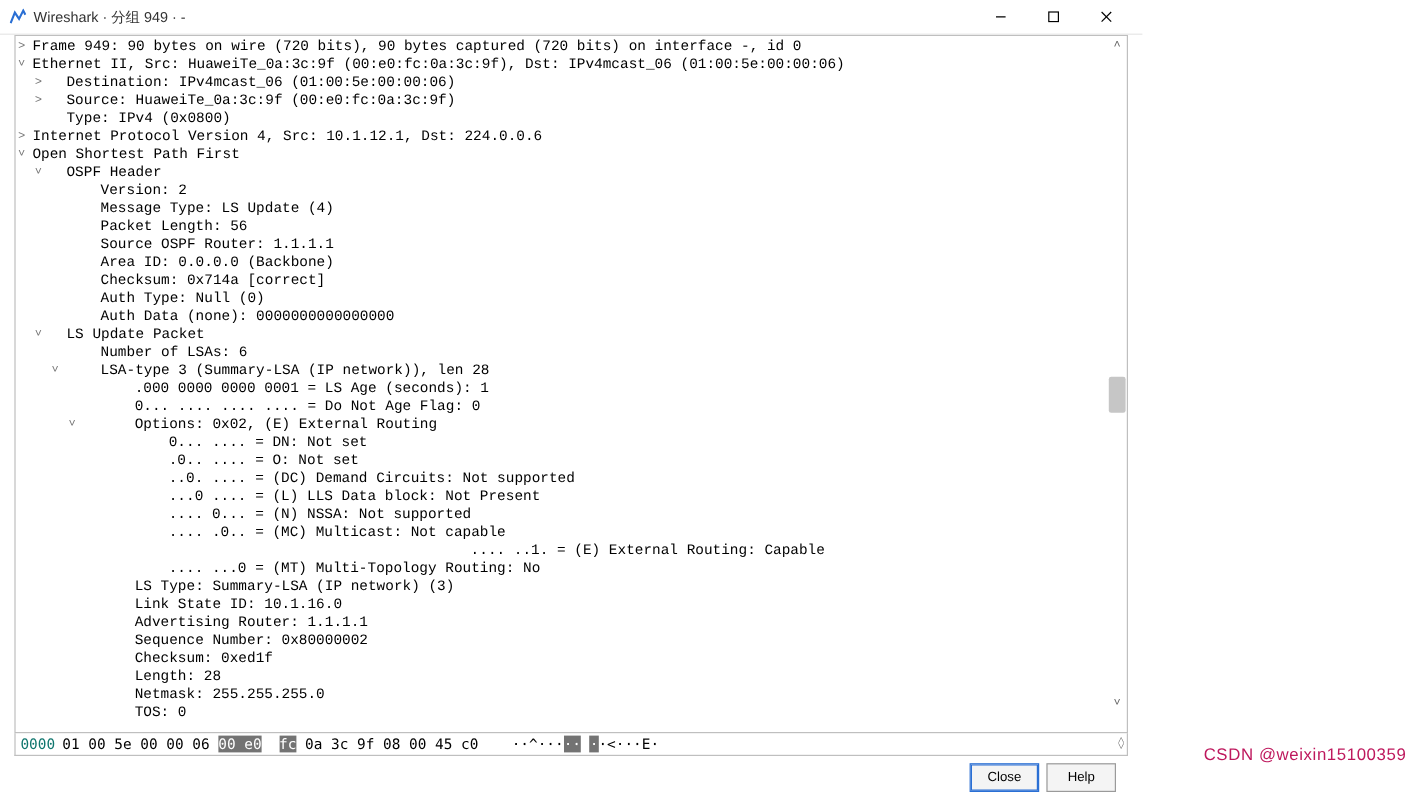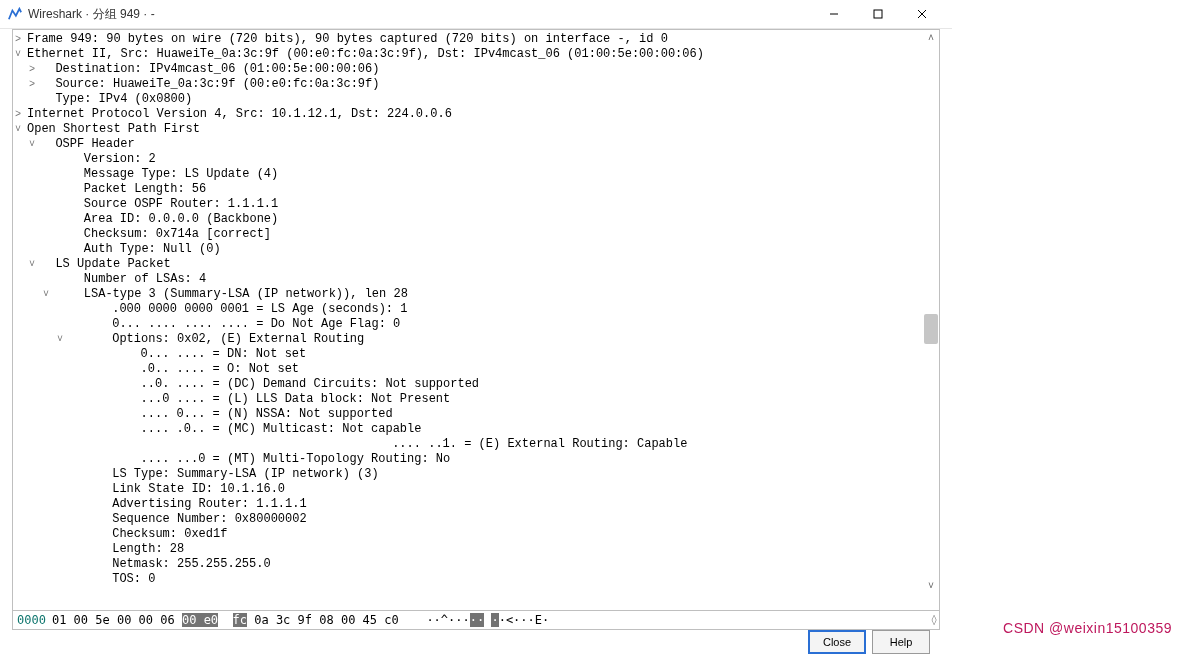--- a/index.html
+++ b/index.html
@@ -12,21 +12,21 @@
   .winbtn svg{width:10px;height:10px}
   .main{flex:1;display:flex;flex-direction:column;overflow:hidden;padding:0 12px}
   .tree{flex:1;overflow:auto;font-family:Consolas,"Courier New",monospace;font-size:12px;line-height:15px;border:1px solid #bfbfbf;background:#fff;position:relative}
   .tree-inner{padding:2px 0 2px 14px}
   .row{white-space:pre;padding:0}
   .arrow{position:absolute;margin-left:-12px;color:#777;font-size:10px}
   .hex{height:18px;display:flex;align-items:center;font-family:Consolas,monospace;font-size:12px;border:1px solid #bfbfbf;border-top:0;white-space:pre}
   .hex .off{color:#0f766e;padding-left:4px}
   .hex .b{padding-left:6px}
   .hex .sel{background:#737373;color:#fff}
-  .footer{height:36px;display:flex;justify-content:flex-end;padding:0 10px;gap:6px}
+  .footer{height:36px;display:flex;align-items:center;justify-content:flex-end;padding:0 10px;gap:6px}
   .btn{min-width:56px;height:22px;border:1px solid #9a9a9a;background:#f4f4f4;font-size:11px;display:flex;align-items:center;justify-content:center;cursor:pointer}
   .btn.primary{border-color:#2a6fd4;box-shadow:0 0 0 1px #2a6fd4 inset}
   .scroll-thumb{position:absolute;right:1px;top:284px;width:14px;height:30px;background:#c6c6c6;border-radius:2px}
   .sc-up,.sc-dn{position:absolute;right:1px;width:14px;height:14px;display:flex;align-items:center;justify-content:center;color:#666;font-size:10px}
   .sc-up{top:1px}.sc-dn{bottom:17px}
   .hex{position:relative}
   .watermark{position:absolute;right:12px;bottom:30px;color:#be185d;font-size:14px;font-family:sans-serif;letter-spacing:0.5px;user-select:none}
 </style>
 </head>
 <body>
@@ -73,22 +73,23 @@
           <div class="row" style="padding-left: 0px;"><span class="arrow">˃</span>Internet Protocol Version 4, Src: 10.1.12.1, Dst: 224.0.0.6</div>
           <div class="row" style="padding-left: 0px;"><span class="arrow">˅</span>Open Shortest Path First</div>
           <div class="row" style="padding-left: 14px;"><span class="arrow">˅</span>  OSPF Header</div>
           <div class="row" style="padding-left: 28px;">    Version: 2</div>
           <div class="row" style="padding-left: 28px;">    Message Type: LS Update (4)</div>
           <div class="row" style="padding-left: 28px;">    Packet Length: 56</div>
           <div class="row" style="padding-left: 28px;">    Source OSPF Router: 1.1.1.1</div>
           <div class="row" style="padding-left: 28px;">    Area ID: 0.0.0.0 (Backbone)</div>
           <div class="row" style="padding-left: 28px;">    Checksum: 0x714a [correct]</div>
           <div class="row" style="padding-left: 28px;">    Auth Type: Null (0)</div>
+          <div class="row" style="padding-left: 28px;">    Auth Data (none): 0000000000000000</div>
           <div class="row" style="padding-left: 14px;"><span class="arrow">˅</span>  LS Update Packet</div>
-          <div class="row" style="padding-left: 28px;">    Number of LSAs: 4</div>
+          <div class="row" style="padding-left: 28px;">    Number of LSAs: 6</div>
           <div class="row" style="padding-left: 28px;"><span class="arrow">˅</span>    LSA-type 3 (Summary-LSA (IP network)), len 28</div>
           <div class="row" style="padding-left: 42px;">      .000 0000 0000 0001 = LS Age (seconds): 1</div>
           <div class="row" style="padding-left: 42px;">      0... .... .... .... = Do Not Age Flag: 0</div>
           <div class="row" style="padding-left: 42px;"><span class="arrow">˅</span>      Options: 0x02, (E) External Routing</div>
           <div class="row" style="padding-left: 56px;">        0... .... = DN: Not set</div>
           <div class="row" style="padding-left: 56px;">        .0.. .... = O: Not set</div>
           <div class="row" style="padding-left: 56px;">        ..0. .... = (DC) Demand Circuits: Not supported</div>
           <div class="row" style="padding-left: 56px;">        ...0 .... = (L) LLS Data block: Not Present</div>
           <div class="row" style="padding-left: 56px;">        .... 0... = (N) NSSA: Not supported</div>
           <div class="row" style="padding-left: 56px;">        .... .0.. = (MC) Multicast: Not capable</div>

